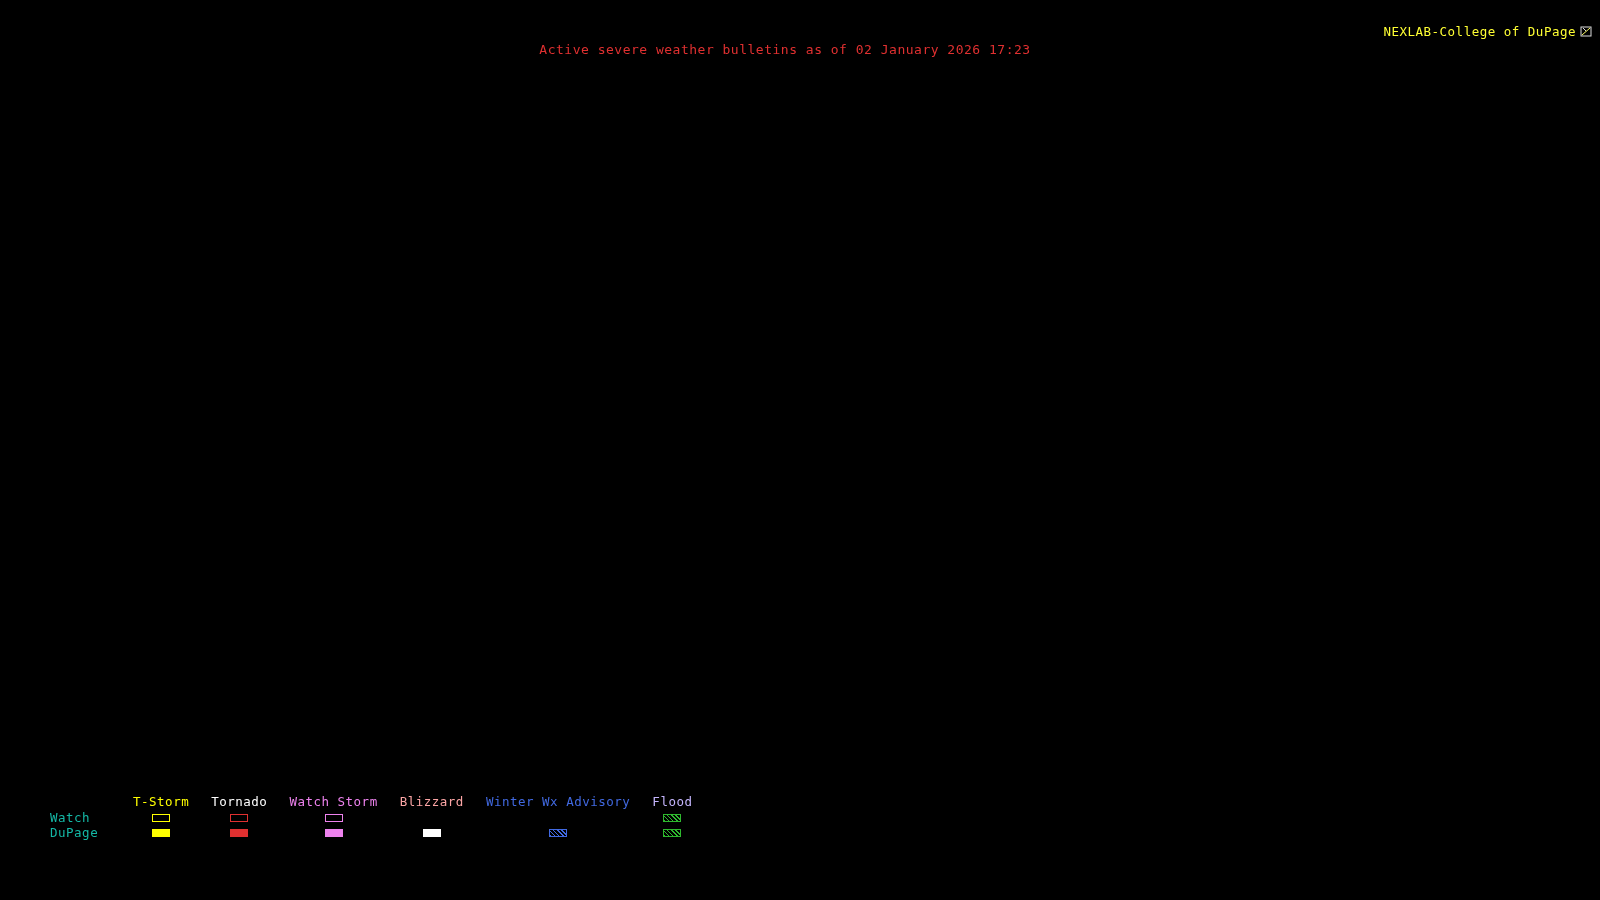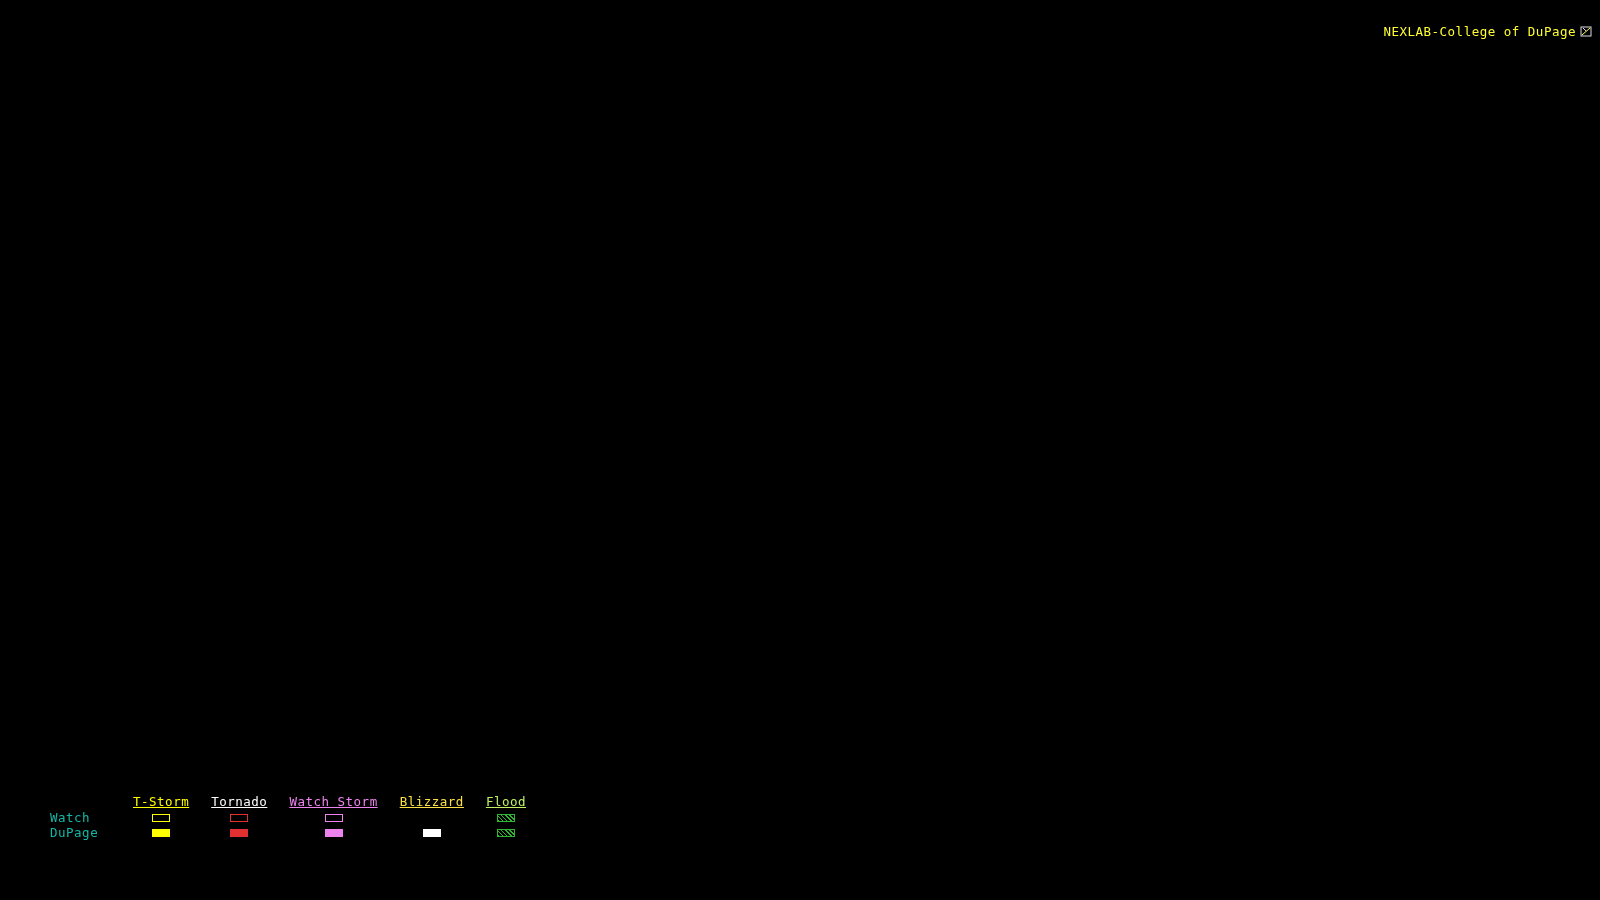--- a/index.html
+++ b/index.html
@@ -72,21 +72,20 @@
     align-items: flex-start;
   }
   .legend-col {
     text-align: center;
     padding: 0 11px;
   }
   .legend-col-label {
     height: 15px;
     line-height: 13px;
     white-space: nowrap;
-    text-decoration: underline;
   }
   .legend-cell {
     height: 14px;
     margin-top: 1px;
     display: flex;
     align-items: center;
     justify-content: center;
   }
   .swatch {
     display: inline-block;
@@ -107,20 +106,21 @@
     <span class="brand-text" style="color: rgb(255, 255, 51);">NEXLAB-College of DuPage</span>
     <span class="brand-icon">
       <svg width="12" height="13" viewBox="0 0 12 13">
         <rect x="1" y="2" width="10" height="9" fill="none" stroke="#dddddd" stroke-width="1"></rect>
         <line x1="2" y1="10" x2="10" y2="3" stroke="#ffff66" stroke-width="1"></line>
         <line x1="3" y1="3" x2="6" y2="6" stroke="#dddddd" stroke-width="1"></line>
       </svg>
     </span>
   </div>
 
+  <div class="title" style="color: rgb(224, 48, 48);">Active severe weather bulletins as of 02 January 2026 17:23</div>
 
   <div class="legend">
     <div class="legend-rowlabels" style="color: #14b8a6;">
       <div class="spacer"></div>
       <div class="rl">Watch</div>
       <div class="rl">DuPage</div>
     </div>
     <div class="legend-cols" id="legend-cols">
         <div class="legend-col">
           <div class="legend-col-label" style="color: rgb(255, 255, 0);">T-Storm</div>
@@ -143,30 +143,39 @@
         <div class="legend-col">
           <div class="legend-col-label" style="color: rgb(238, 130, 238);">Watch Storm</div>
           <div class="legend-cell">
             <span class="swatch" style="border-color: rgb(238, 130, 238);"></span>
           </div>
           <div class="legend-cell">
             <span class="swatch" style="border-color: rgb(238, 130, 238); background: rgb(238, 130, 238);"></span>
           </div>
         </div>
         <div class="legend-col">
-          <div class="legend-col-label" style="color: #fde047;">Blizzard</div>
+          <div class="legend-col-label" style="color: #fca5a5;">Blizzard</div>
           <div class="legend-cell">
             <span class="swatch" style="visibility: hidden;"></span>
           </div>
           <div class="legend-cell">
             <span class="swatch" style="border-color: rgb(255, 255, 255); background: rgb(255, 255, 255);"></span>
           </div>
         </div>
         <div class="legend-col">
-          <div class="legend-col-label" style="color: #bef264;">Flood</div>
+          <div class="legend-col-label" style="color: rgb(65, 105, 225);">Winter Wx Advisory</div>
+          <div class="legend-cell">
+            <span class="swatch" style="visibility: hidden;"></span>
+          </div>
+          <div class="legend-cell">
+            <span class="swatch" style="border-color: rgb(65, 105, 225); background-image: repeating-linear-gradient(45deg, rgb(65, 105, 225) 0px, rgb(65, 105, 225) 1px, transparent 1px, transparent 3px);"></span>
+          </div>
+        </div>
+        <div class="legend-col">
+          <div class="legend-col-label" style="color: #c4b5fd;">Flood</div>
           <div class="legend-cell">
             <span class="swatch" style="border-color: rgb(46, 184, 46); background-image: repeating-linear-gradient(45deg, rgb(46, 184, 46) 0px, rgb(46, 184, 46) 1px, transparent 1px, transparent 3px);"></span>
           </div>
           <div class="legend-cell">
             <span class="swatch" style="border-color: rgb(46, 184, 46); background-image: repeating-linear-gradient(45deg, rgb(46, 184, 46) 0px, rgb(46, 184, 46) 1px, transparent 1px, transparent 3px);"></span>
           </div>
         </div>
       </div>
   </div>
 

